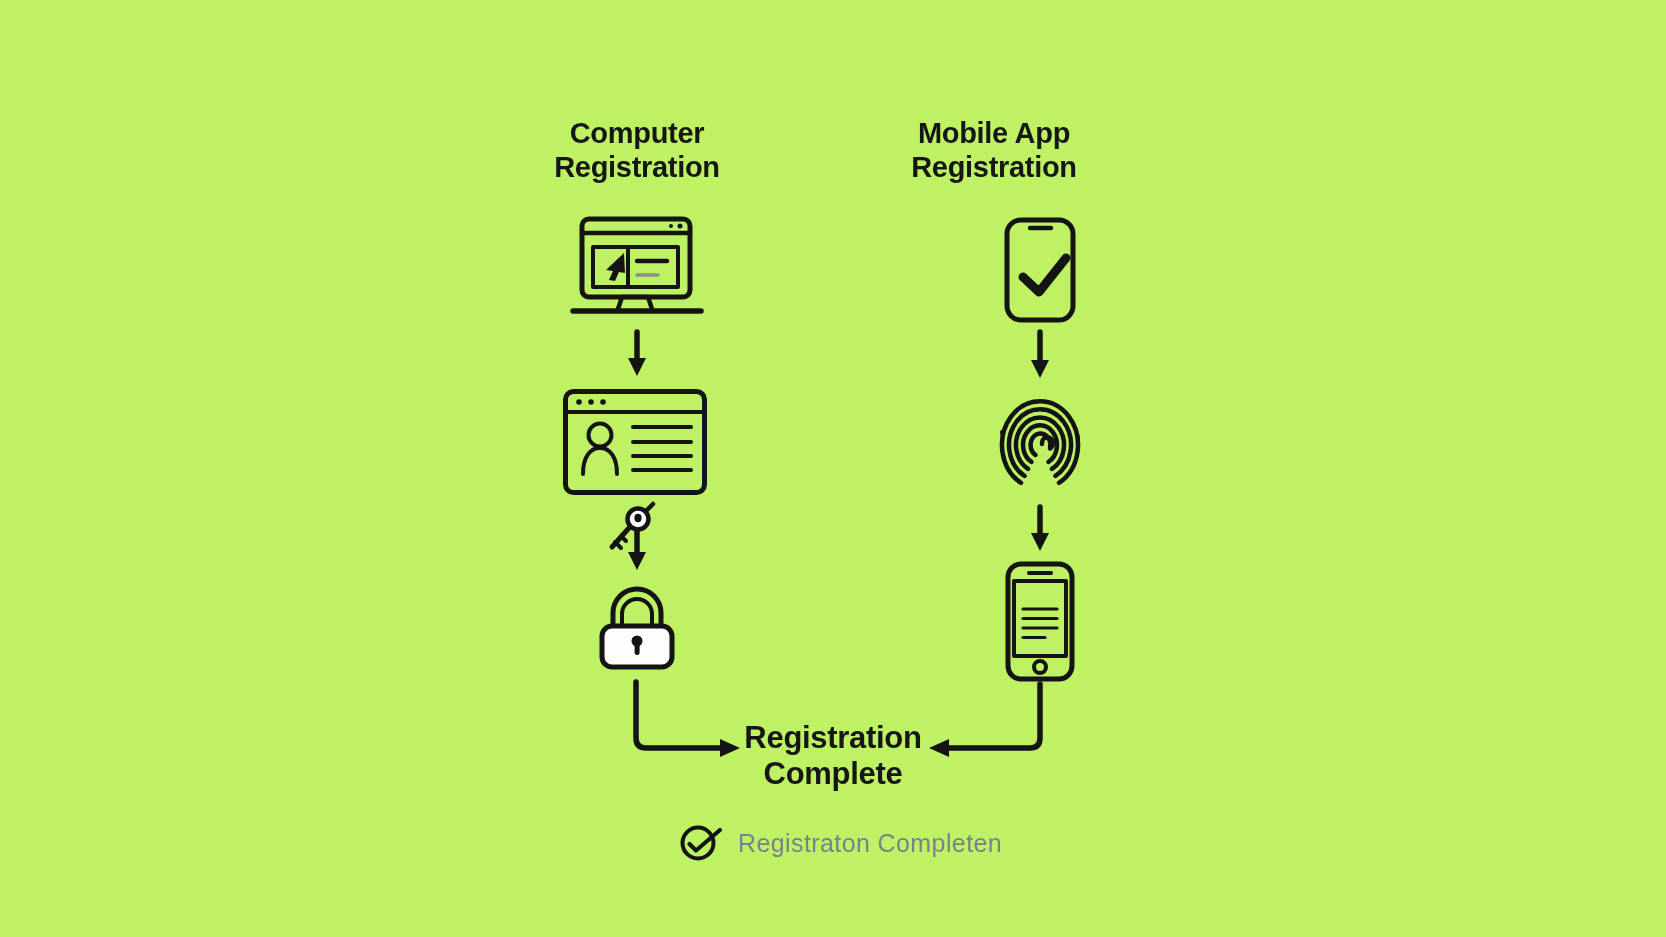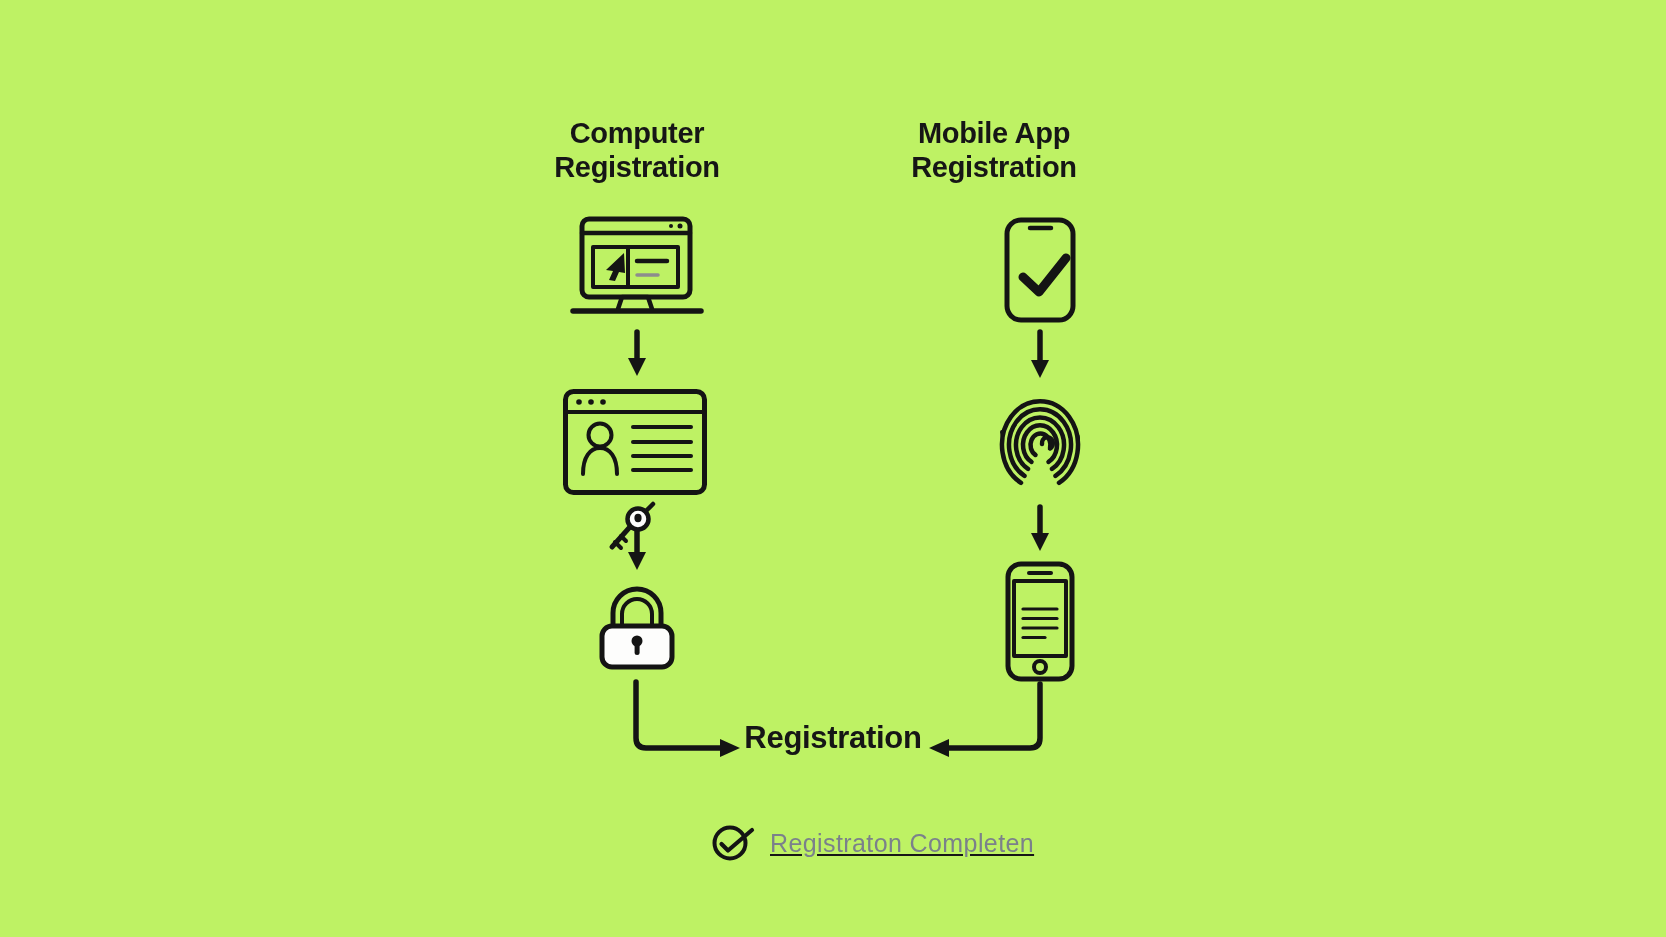--- a/index.html
+++ b/index.html
@@ -15,22 +15,22 @@
     letter-spacing:-0.3px; color:#161616;
   }
   .title span { display:block; }
   .result {
     position:absolute; text-align:center;
     font-weight:bold; font-size:31px; line-height:36px;
     letter-spacing:-0.3px; color:#161616;
   }
   .result span { display:block; }
   .footer {
-    position:absolute; left:712px; top:823px;
-    display:flex; align-items:center; gap:10px;text-decoration:underline;
+    position:absolute; left:680px; top:823px;
+    display:flex; align-items:center; gap:10px;
   }
   .footer-text {
     font-size:25px; color:#7b818b; letter-spacing:0.4px;
     font-weight:400;
   }
   svg.icon { position:absolute; display:block; overflow:visible; }
   .st  { stroke:#141414; fill:none; stroke-linecap:round; stroke-linejoin:round; }
   .fl  { fill:#141414; stroke:none; }
   .bgfill { fill:#fdfdfc; }
 </style>
@@ -96,20 +96,21 @@
     <rect class="fl" x="36.6" y="59" width="5" height="11" rx="2.5"></rect>
   </svg>
 
   <svg class="icon" style="left:610px; top:678px;" width="140" height="84" viewBox="0 0 140 84">
     <path class="st" d="M26,4 L26,60 Q26,70 36,70 L112,70" stroke-width="5.5"></path>
     <polygon class="fl" points="110,61 110,79 130,70"></polygon>
   </svg>
 
   <div class="result" style="left:740px; top:720px; width:186px;">
     <span>Registration</span>
+    <span>Complete</span>
   </div>
 
   <svg class="icon" style="left:915px; top:678px;" width="140" height="84" viewBox="0 0 140 84">
     <path class="st" d="M125,6 L125,60 Q125,70 115,70 L32,70" stroke-width="5.5"></path>
     <polygon class="fl" points="34,61 34,79 14,70"></polygon>
   </svg>
 
   <div class="title" style="left:904px; top:116px; width:180px;">
     <span>Mobile App</span>
     <span>Registration</span>

